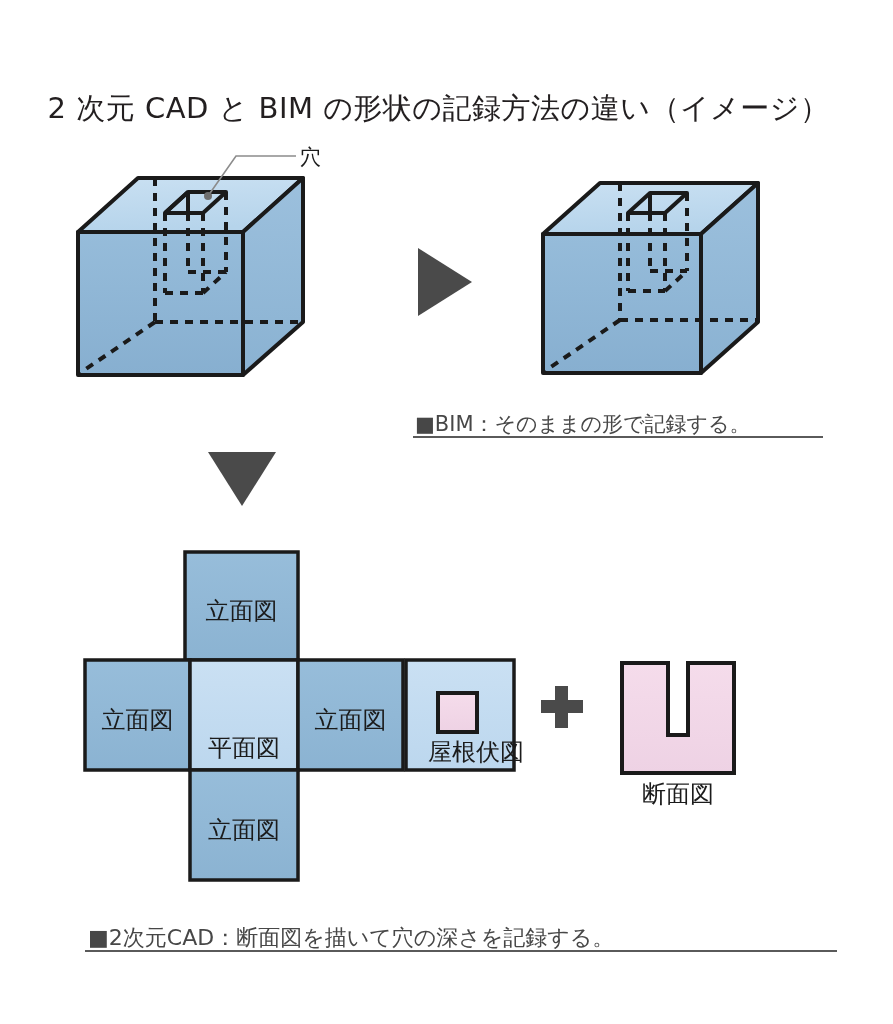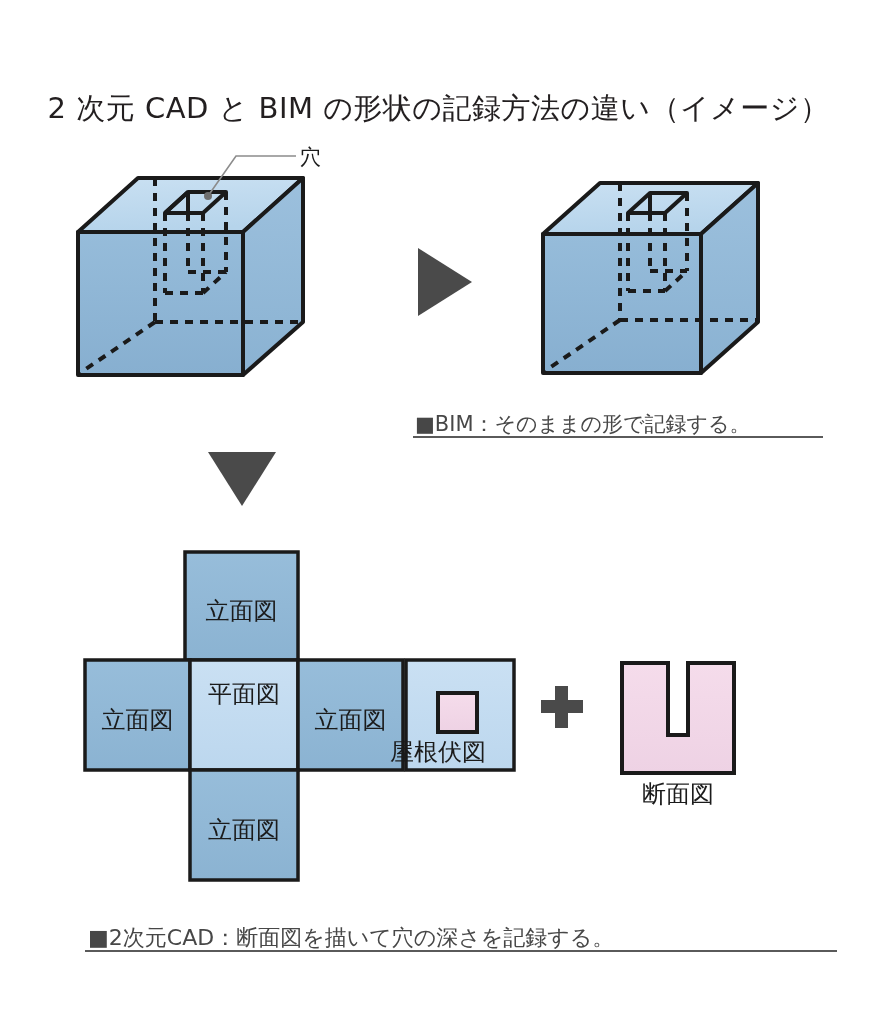--- a/index.html
+++ b/index.html
@@ -224,23 +224,23 @@
     <path d="M622,663 L668,663 L668,735 L688,735 L688,663 L734,663 L734,773 L622,773 Z" fill="url(#gradPink)" stroke="#1a1a1a" stroke-width="4" stroke-linejoin="miter"></path>
   </svg>
 
   <div class="hole-label" style="left:300px; top:143px;">穴</div>
 
   <div class="caption" id="caption-bim">■BIM：そのままの形で記録する。</div>
   <div id="rule-bim"></div>
 
   <div class="panel-label" style="left:185px; top:595px; width:113px;">立面図</div>
   <div class="panel-label" style="left:85px; top:704px; width:105px;">立面図</div>
-  <div class="panel-label" style="left:190px; top:678px; width:108px;">平面図</div>
+  <div class="panel-label" style="left:190px; top:732px; width:108px;">平面図</div>
   <div class="panel-label" style="left:298px; top:704px; width:105px;">立面図</div>
-  <div class="panel-label" style="left:384px; top:736px; width:108px;font-family:Liberation Serif, serif;">屋根伏図</div>
+  <div class="panel-label" style="left:422px; top:736px; width:108px;font-family:Liberation Serif, serif;">屋根伏図</div>
   <div class="panel-label" style="left:190px; top:814px; width:108px;">立面図</div>
 
   <div class="panel-label" style="left:622px; top:778px; width:112px;">断面図</div>
 
   <div class="caption" id="caption-cad">■2次元CAD：断面図を描いて穴の深さを記録する。</div>
   <div id="rule-cad"></div>
 
 </div>
 
 </body></html>

